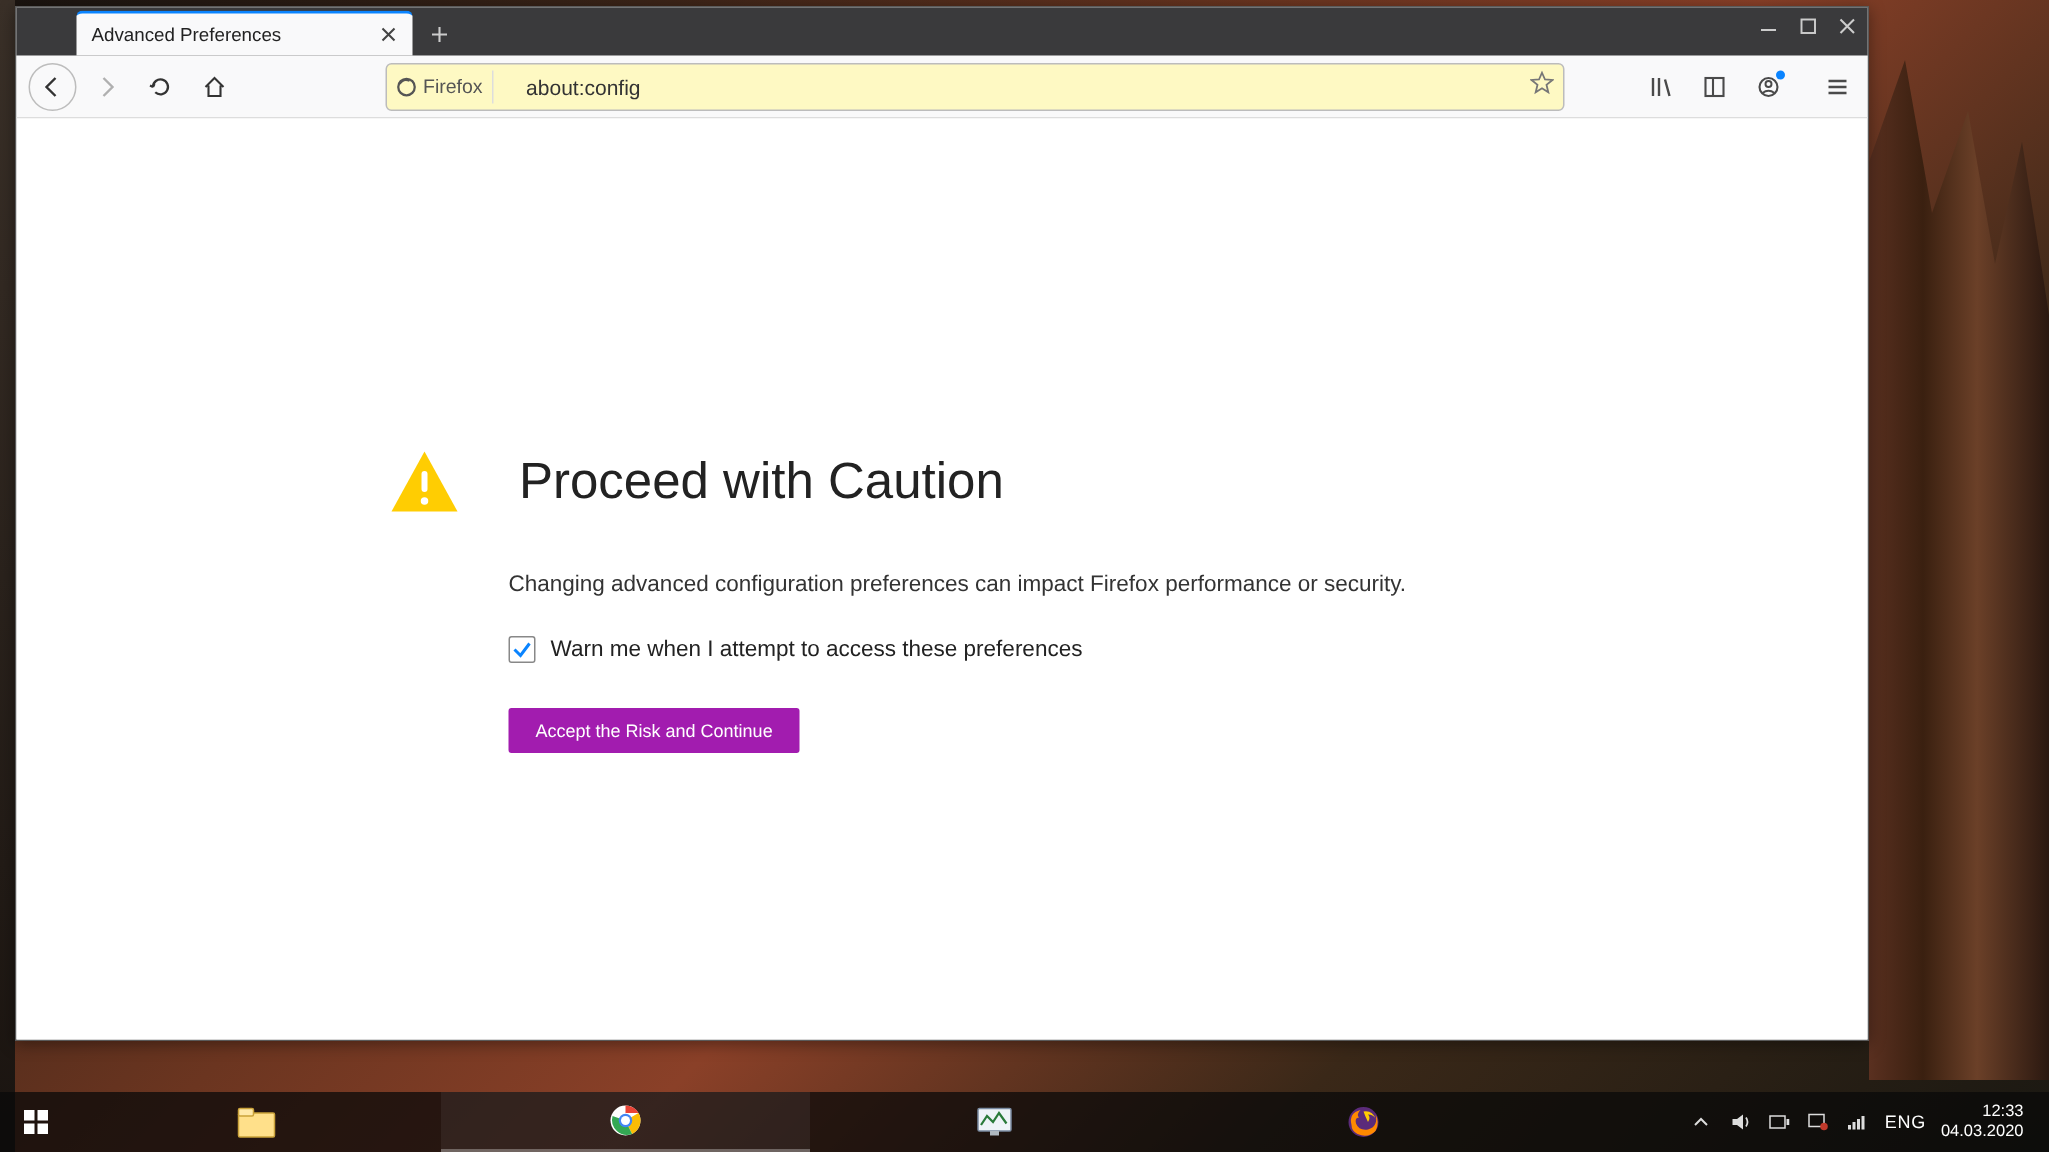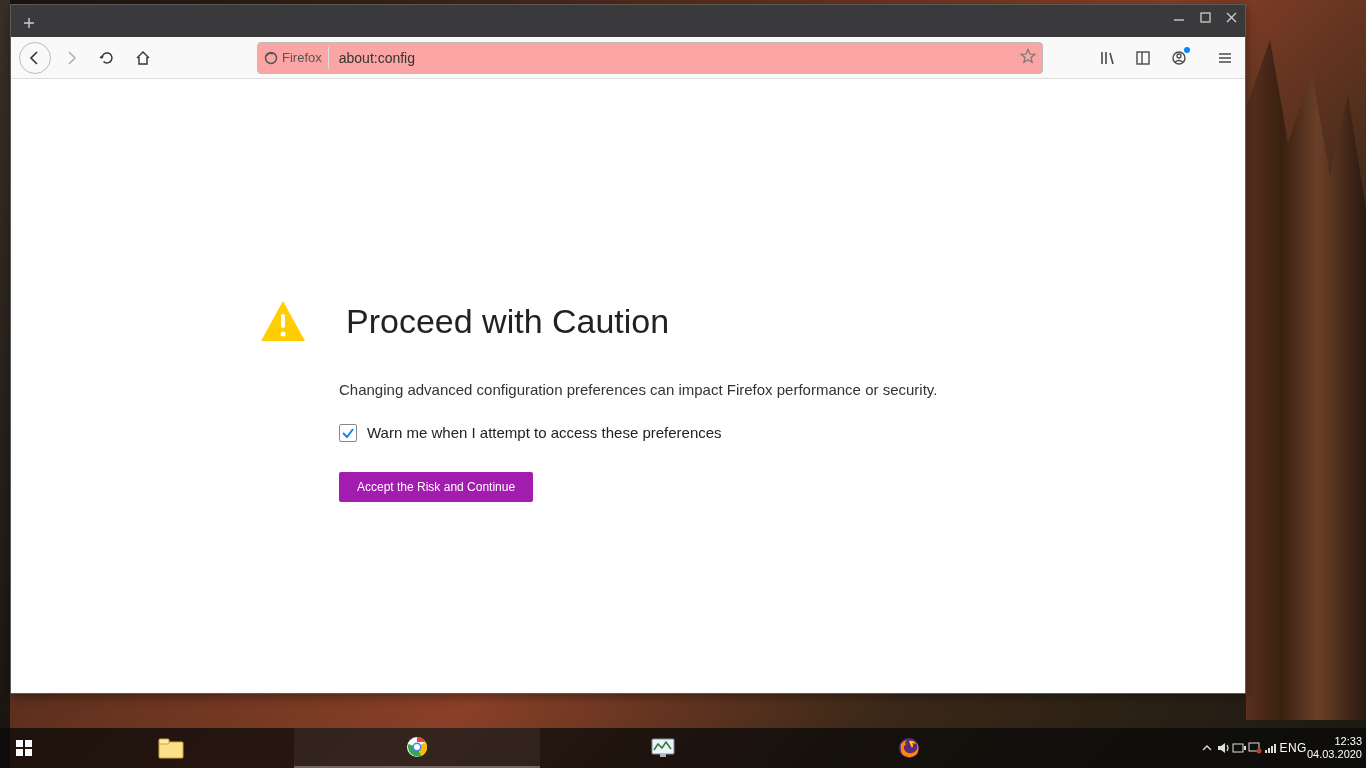--- a/index.html
+++ b/index.html
@@ -50,21 +50,21 @@
   }
   .nav-btn {
     width: 32px; height: 32px; display:flex; align-items:center; justify-content:center;
     color:#4a4a4a; cursor:pointer; border-radius:4px;
   }
   .nav-btn.back { border:1px solid #bdbdbd; border-radius:50%; }
   .nav-btn.fwd { color:#b0b0b0; }
   .spacer-flex { flex: 0 0 90px; }
   .urlbar {
     flex: 0 0 786px; height: 32px; border:1px solid #bcbcbc; border-radius:4px;
-    background:#fca5a5; display:flex; align-items:center; padding: 0 6px; gap:10px;
+    background:#fef9c3; display:flex; align-items:center; padding: 0 6px; gap:22px;
   }
   .identity { display:flex; align-items:center; gap:4px; color:#555; font-size:13px; padding-right:6px; border-right:1px solid #ddd; height:22px; }
   .url-text { font-size:14px; color:#333; flex:1; }
   .star { color:#888; cursor:pointer; }
   .toolbar-right { margin-left:auto; display:flex; gap:12px; align-items:center; }
   .tb-icon { width:24px; height:24px; display:flex; align-items:center; justify-content:center; color:#4a4a4a; cursor:pointer; position:relative; }
   .dot-badge::after { content:""; position:absolute; top:1px; right:1px; width:6px; height:6px; background:#0a84ff; border-radius:50%; }
 
   
   .content { flex:1; background:#fff; position:relative; overflow:hidden; }
@@ -88,33 +88,41 @@
 
   
   .taskbar {
     position:absolute; left:0; bottom:0; width:100%; height:40px;
     background: rgba(10,10,10,0.75); display:flex; align-items:center; color:#fff;
   }
   .start { width:48px; height:40px; display:flex; align-items:center; justify-content:center; cursor:pointer; }
   .task-items { display:flex; flex:1; height:100%; }
   .task-item { width:246px; display:flex; align-items:center; justify-content:center; cursor:pointer; }
   .sel-chrome { background: rgba(255,255,255,0.06); border-bottom:2px solid rgba(255,255,255,0.3); }
-  .tray { margin-left:auto; display:flex; align-items:center; padding-right:4px; font-size:11px; }
+  .tray { margin-left:auto; display:flex; align-items:center; gap:10px; padding-right:17px; font-size:11px; }
   .tray .clock { text-align:right; line-height:13px; }
   .tray-icon { width:16px; height:16px; display:flex; align-items:center; justify-content:center; color:#ddd; }
   .lang { font-size:12px; letter-spacing:.5px; }
 </style>
 </head>
 <body>
 
 <div class="desktop-bg"></div>
 
 <div class="browser">
 
   <div class="titlebar">
+    <div class="tab">
+      <span>Advanced Preferences</span>
+      <span class="close">
+        <svg width="10" height="10" viewBox="0 0 10 10">
+            <path d="M1 1 L9 9 M9 1 L1 9" stroke="#444" stroke-width="1.4"></path>
+          </svg>
+      </span>
+    </div>
     <div class="newtab">
       <svg width="12" height="12" viewBox="0 0 12 12">
           <path d="M6 1 V11 M1 6 H11" stroke="#ccc" stroke-width="1.4"></path>
         </svg>
     </div>
     <div class="window-controls">
       <div>
           <svg width="12" height="12">
             <path d="M1 9 H11" stroke="#ccc" stroke-width="1.4"></path>
           </svg>

